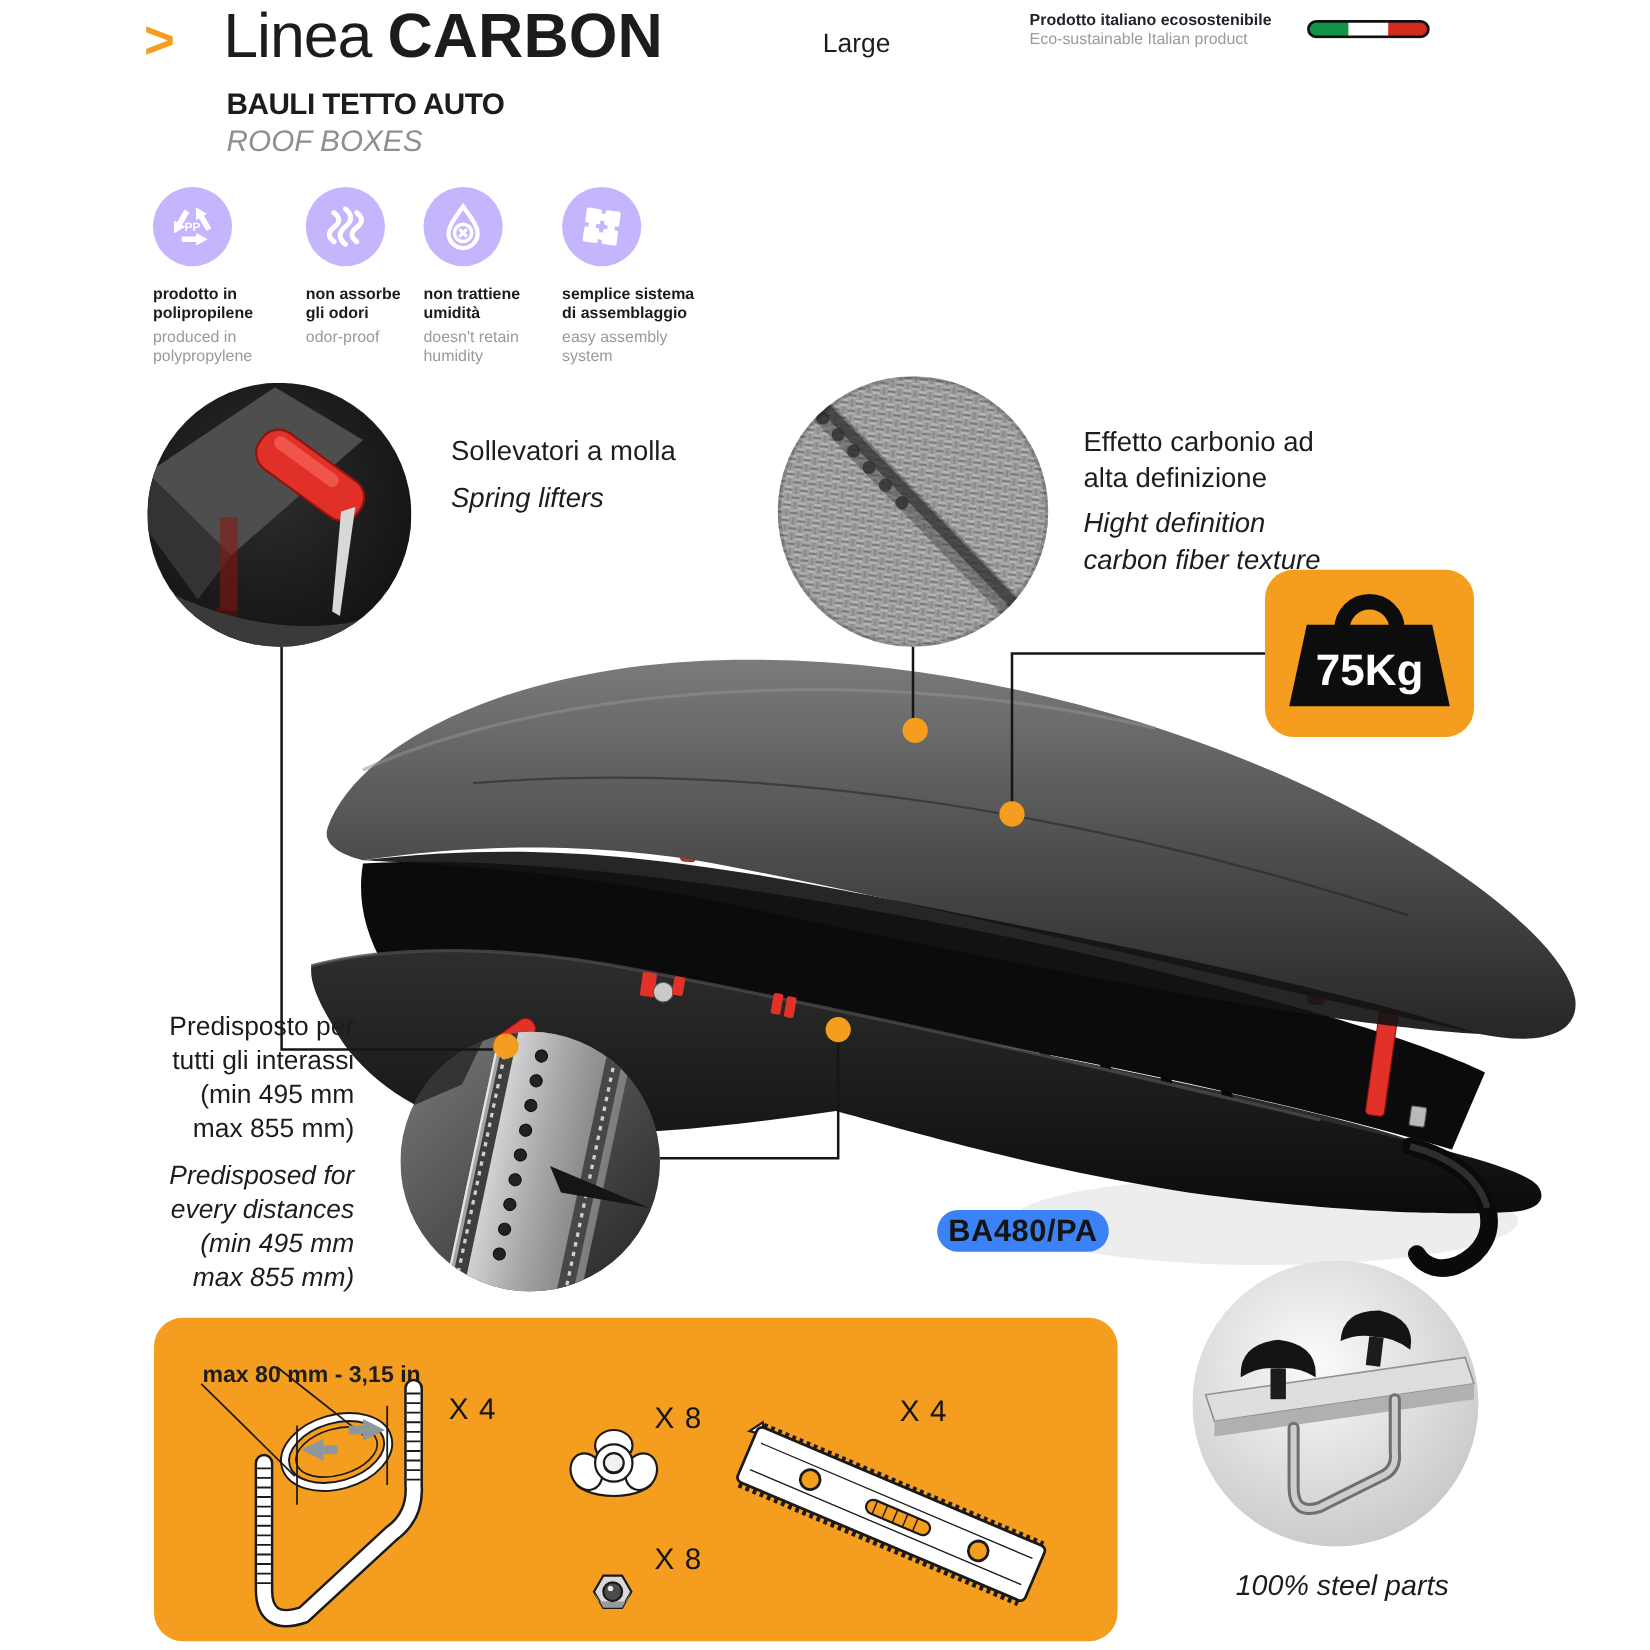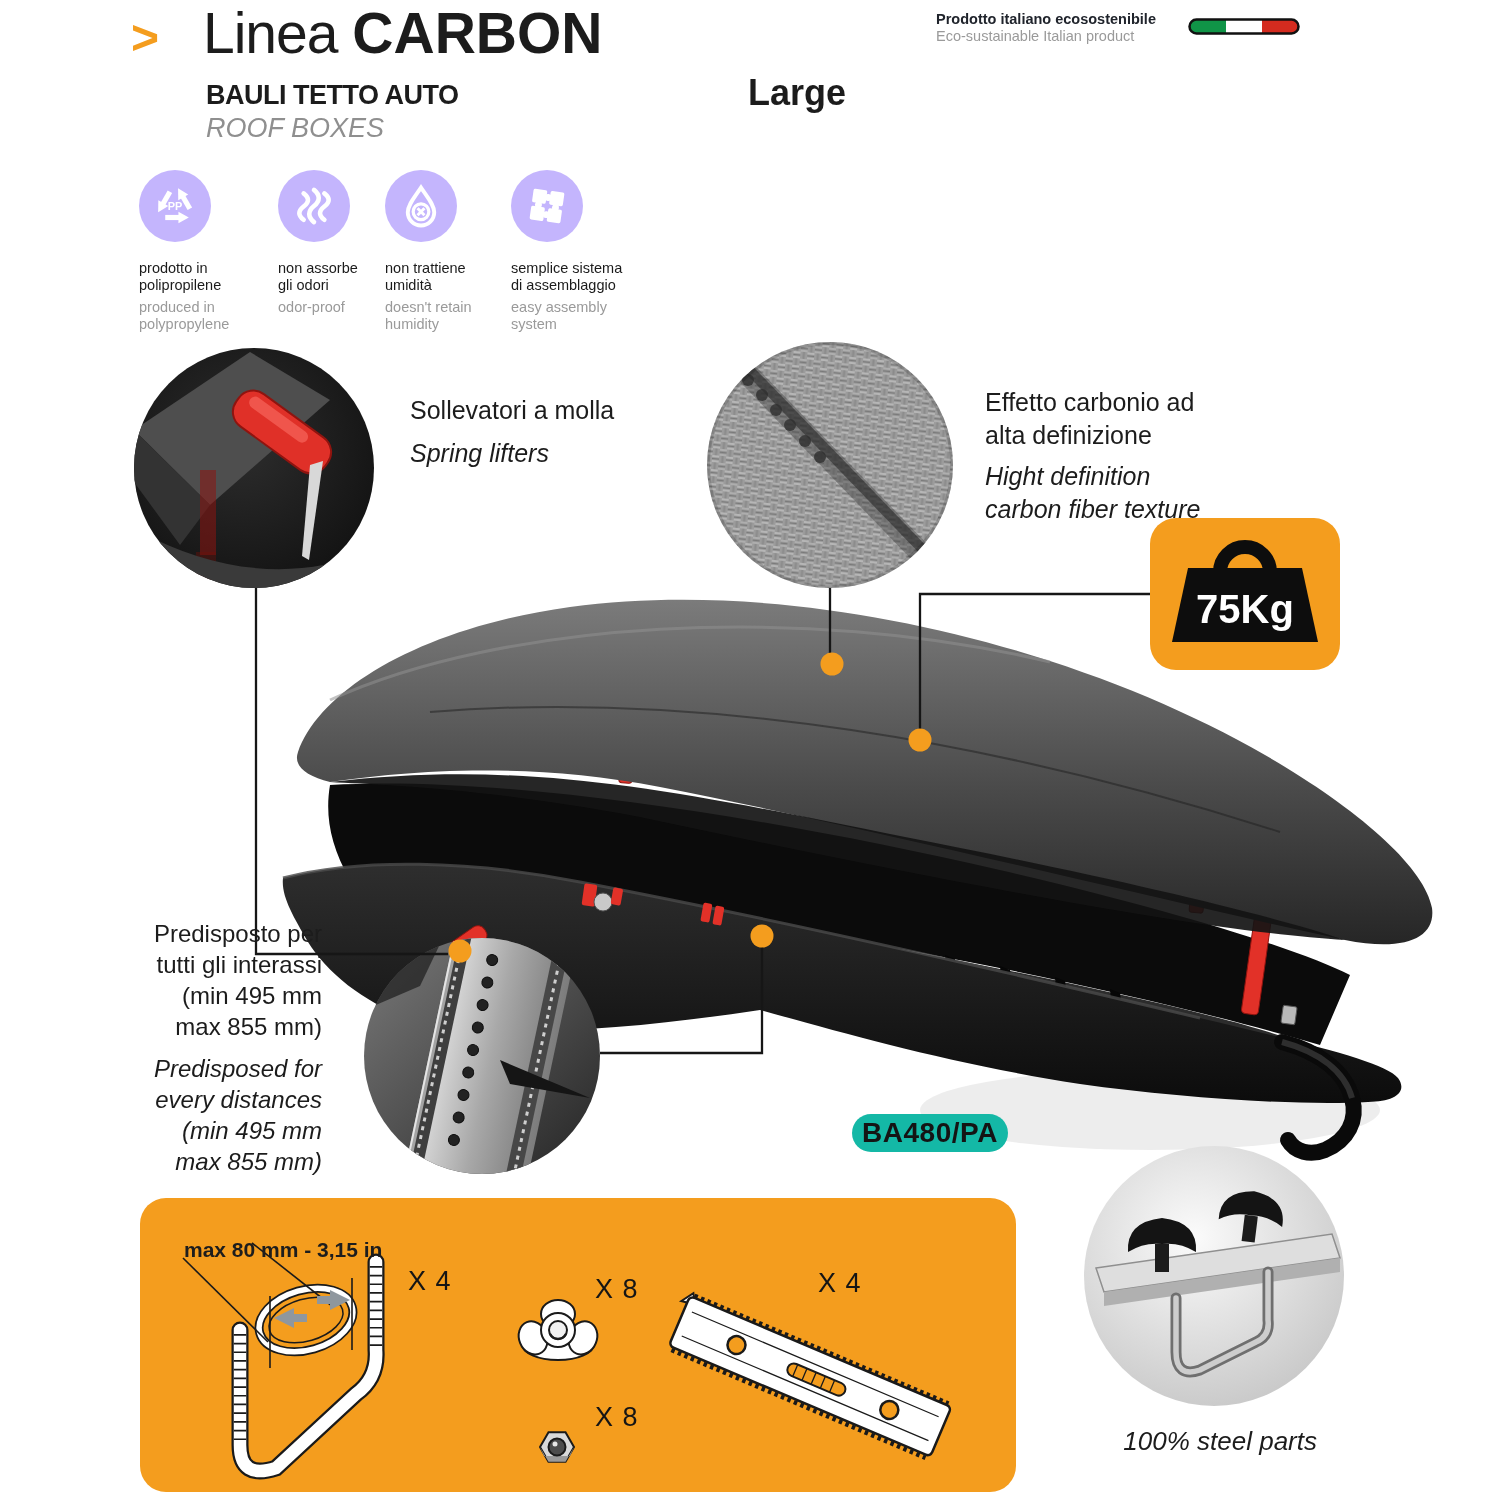--- a/index.html
+++ b/index.html
@@ -4,51 +4,51 @@
 <style>
   html,body{margin:0;padding:0;background:#ffffff;}
   .page{position:relative;width:1500px;height:1500px;background:#ffffff;overflow:hidden;
         font-family:"Liberation Sans", sans-serif;color:#1c1c1c;}
   .abs{position:absolute;}
   
   .chevron{left:131px;top:10px;font-size:48px;font-weight:800;color:#F49D1E;}
   .title{left:203px;top:0px;font-size:57px;letter-spacing:-1px;white-space:nowrap;}
   .title .light{font-weight:400;}
   .title .heavy{font-weight:800;letter-spacing:0px;}
-  .size-label{left:748px;top:26px;font-size:36px;font-weight:700;margin-top:46px;}
+  .size-label{left:748px;top:26px;font-size:24px;font-weight:400;}
   .sub-it{left:206px;top:80px;font-size:27px;font-weight:700;letter-spacing:-0.5px;}
   .sub-en{left:206px;top:113px;font-size:27px;font-style:italic;color:#8f8f8f;}
   
   .eco-it{left:936px;top:11px;font-size:14.5px;font-weight:700;color:#20242c;}
   .eco-en{left:936px;top:28px;font-size:14.5px;color:#9a9a9a;}
   .flag{left:1188px;top:18px;}
   
   .feat{width:130px;}
   .feat-circle{width:72px;height:72px;border-radius:50%;background:#c4b5fd;
                display:flex;align-items:center;justify-content:center;}
-  .cap-it{margin-top:18px;font-size:14.5px;line-height:16.5px;font-weight:400;color:#1b1b1b;}
+  .cap-it{margin-top:18px;font-size:14.5px;line-height:16.5px;font-weight:700;color:#1b1b1b;}
   .cap-en{margin-top:6px;font-size:14.5px;line-height:16.5px;color:#9a9a9a;}
   
   .co-it{font-size:25px;line-height:33px;color:#1c1c1c;}
   .co-en{font-size:25px;line-height:33px;font-style:italic;color:#1c1c1c;}
   .spring-it{left:410px;top:394px;}
   .spring-en{left:410px;top:437px;}
   .carbon-it{left:985px;top:386px;}
   .carbon-en{left:985px;top:460px;}
   .crossbar{left:110px;top:918px;width:212px;text-align:right;}
   .crossbar .co-it{font-size:24px;line-height:31px;}
   .crossbar .co-en{font-size:24px;line-height:31px;display:block;margin-top:11px;}
   .steel-caption{left:1017px;top:1418px;width:300px;text-align:right;}
   .steel-caption .co-it{font-size:26px;}
   .steel-caption .co-en{font-size:26px;display:block;margin-top:7px;}
   
   .load-badge{left:1150px;top:518px;width:190px;height:152px;background:#F49D1E;border-radius:26px;}
-  .model-badge{left:852px;top:1100px;width:156px;height:38px;background:#14b8a6;border-radius:19px;
+  .model-badge{left:852px;top:1100px;width:156px;height:38px;background:#3b82f6;border-radius:19px;
                display:flex;align-items:center;justify-content:center;
-               font-size:28px;font-weight:800;letter-spacing:0.5px;color:#141414;margin-top:14px;}
+               font-size:28px;font-weight:800;letter-spacing:0.5px;color:#141414;}
   
   .panel{left:140px;top:1198px;width:876px;height:294px;background:#F49D1E;border-radius:26px;}
   .dim-label{left:184px;top:1206px;font-size:21px;font-weight:700;color:#1d1d1d;margin-top:32px;}
   .qty{font-size:27px;font-weight:400;color:#151515;letter-spacing:1px;}
   .qty-ubolt{left:408px;top:1266px;}
   .qty-wing{left:595px;top:1274px;}
   .qty-hex{left:595px;top:1402px;}
   .qty-plate{left:818px;top:1268px;}
   svg.art{left:0;top:0;pointer-events:none;}
 </style>

